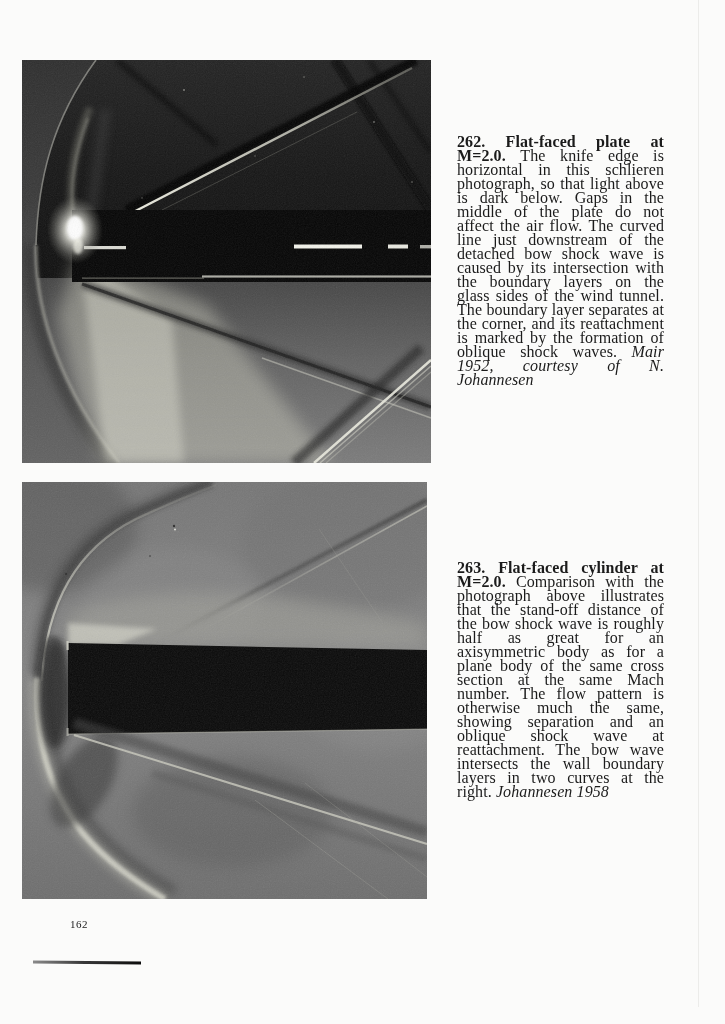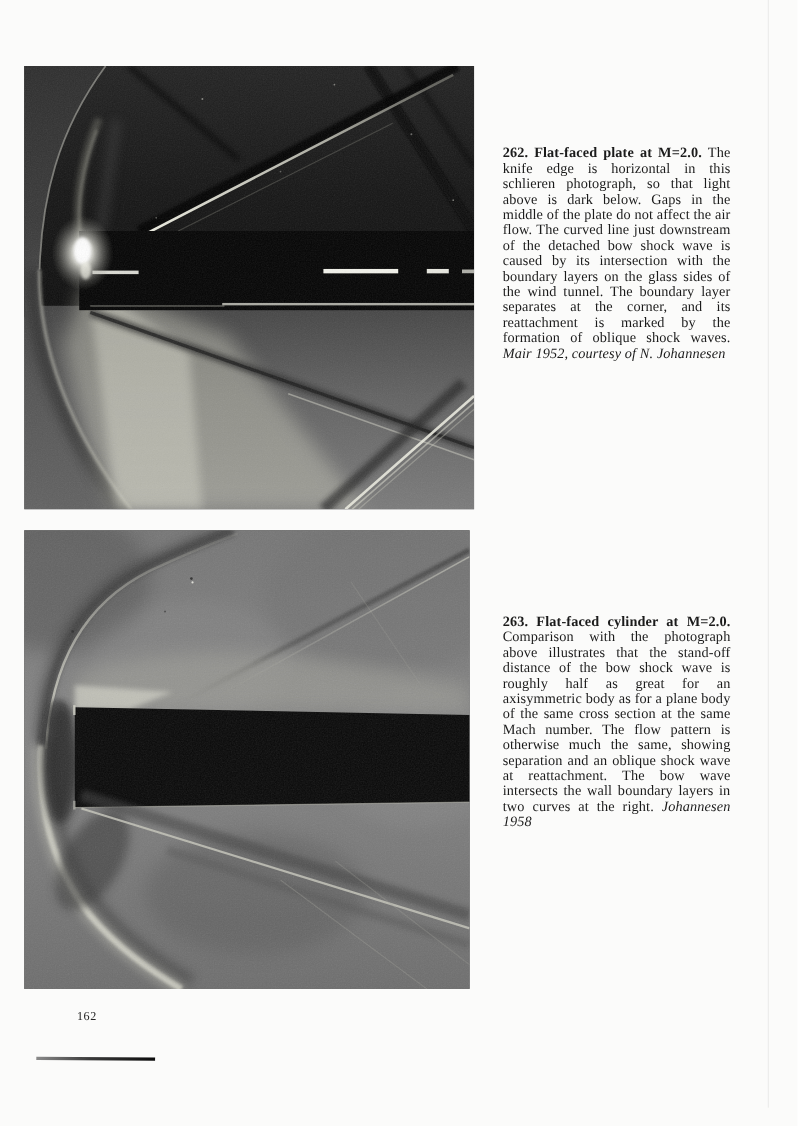--- a/index.html
+++ b/index.html
@@ -7,21 +7,21 @@
     position:relative;width:725px;height:1024px;overflow:hidden;
     background:#fbfbfa;
     font-family:"Liberation Serif","DejaVu Serif",serif;
   }
   .photo{position:absolute;overflow:hidden;background:#555;}
   .photo svg{display:block;}
   #photo-plate{left:22px;top:60px;width:409px;height:403px;}
   #photo-cylinder{left:22px;top:482px;width:405px;height:417px;}
   .caption{
     position:absolute;width:207px;
-    font-size:13px;line-height:14px;color:#1b1b1b;
+    font-size:16px;line-height:14px;color:#1b1b1b;
     text-align:justify;letter-spacing:0.1px;
   }
   #caption-262{left:457px;top:119px;}
   #caption-263{left:457px;top:545px;}
   .seg-bold{font-weight:bold;}
   .seg-regular{font-weight:normal;}
   .seg-italic{font-style:italic;}
   .page-number{
     position:absolute;left:70px;top:918px;
     font-size:11px;color:#222;letter-spacing:0.5px;

